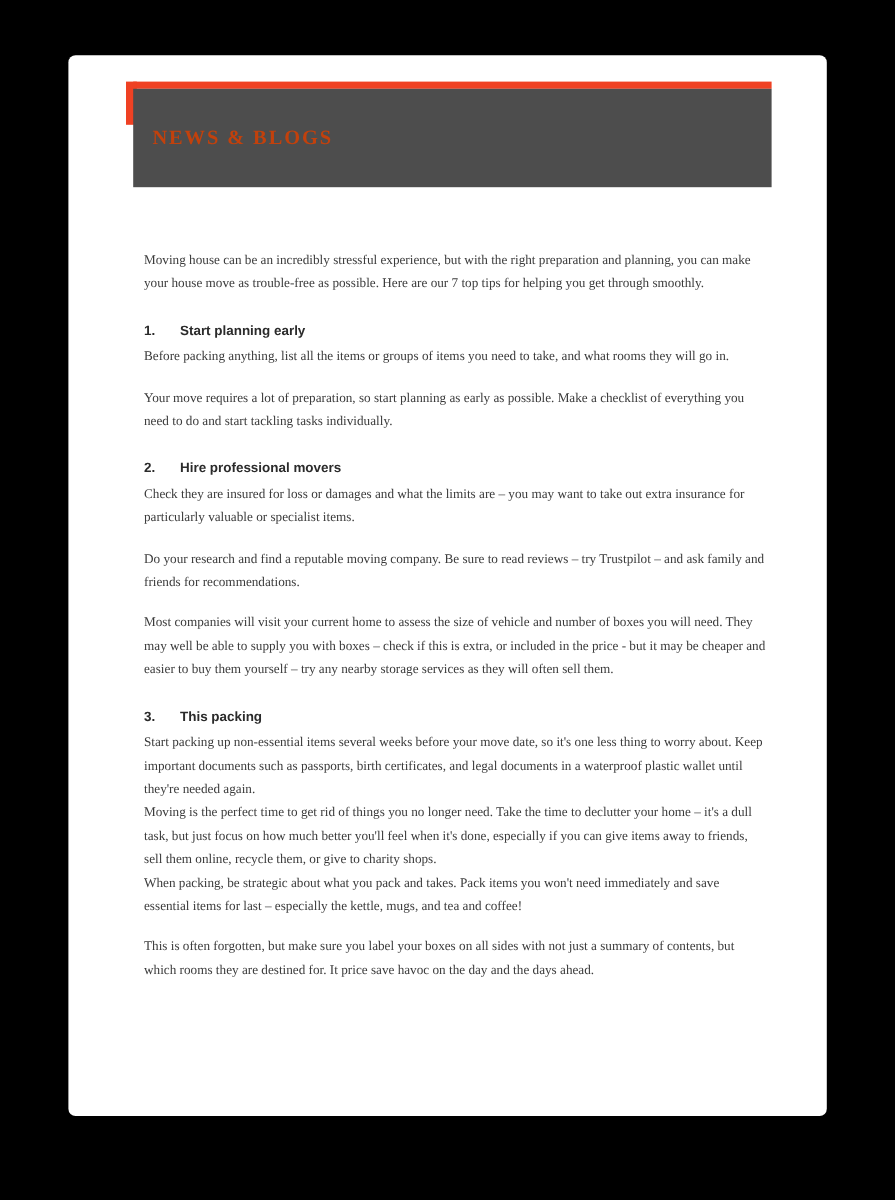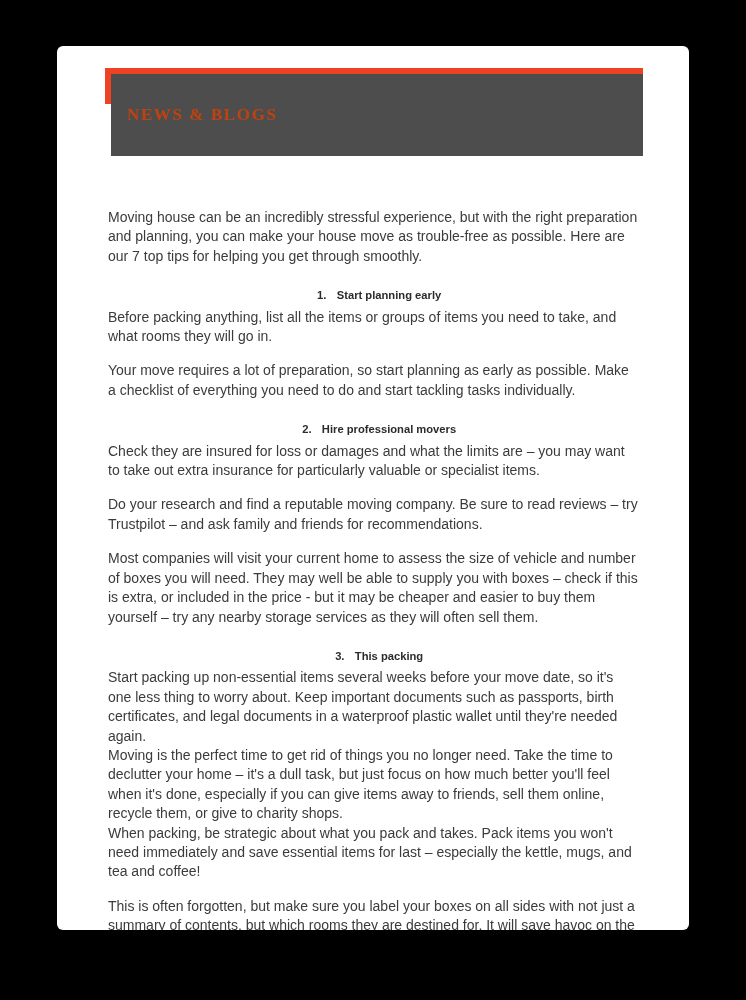--- a/index.html
+++ b/index.html
@@ -60,36 +60,35 @@
     margin-top: 22px;
   }
   .content {
     position: absolute;
     left: 51px;
     top: 162px;
     width: 532px;
   }
   .para {
     color: #3b3b3b;
-    font-size: 14px;
+    font-size: 11px;
     line-height: 19.4px;
-    margin: 0 0 15px 0;
-    font-family: Liberation Sans, sans-serif;
+    margin: 0 0 15px 12px;
+    font-family: Liberation Serif, serif;
   }
   .para.tight {
     margin-bottom: 0;
   }
   .heading {
     color: #2b2b2b;
     font-size: 11.2px;
     font-weight: bold;
-    margin: 20px 0 2px 0;
+    margin: 20px 0 2px 12px;
     line-height: 19.4px;
     font-family: "Liberation Sans", sans-serif;
-    text-align: center;
   }
   .heading .num {
     display: inline-block;
     width: 30px;
   }
 </style>
 </head>
 <body>
 
 <div class="page-shell">
@@ -115,16 +114,16 @@
     <p class="para">Check they are insured for loss or damages and what the limits are – you may want to take out extra insurance for particularly valuable or specialist items.</p>
     <p class="para">Do your research and find a reputable moving company. Be sure to read reviews – try Trustpilot – and ask family and friends for recommendations.</p>
     <p class="para">Most companies will visit your current home to assess the size of vehicle and number of boxes you will need. They may well be able to supply you with boxes – check if this is extra, or included in the price - but it may be cheaper and easier to buy them yourself – try any nearby storage services as they will often sell them.</p>
 
     <p class="heading">
       <span class="num">3.</span><span>This packing</span>
     </p>
     <p class="para tight">Start packing up non-essential items several weeks before your move date, so it's one less thing to worry about. Keep important documents such as passports, birth certificates, and legal documents in a waterproof plastic wallet until they're needed again.</p>
     <p class="para tight">Moving is the perfect time to get rid of things you no longer need. Take the time to declutter your home – it's a dull task, but just focus on how much better you'll feel when it's done, especially if you can give items away to friends, sell them online, recycle them, or give to charity shops.</p>
     <p class="para">When packing, be strategic about what you pack and takes. Pack items you won't need immediately and save essential items for last – especially the kettle, mugs, and tea and coffee!</p>
-    <p class="para">This is often forgotten, but make sure you label your boxes on all sides with not just a summary of contents, but which rooms they are destined for. It will save havoc on the day and the days ahead.</p>
+    <p class="para">This is often forgotten, but make sure you label your boxes on all sides with not just a summary of contents, but which rooms they are destined for. It price save havoc on the day and the days ahead.</p>
 
   </div>
 </div>
 
 </body></html>

